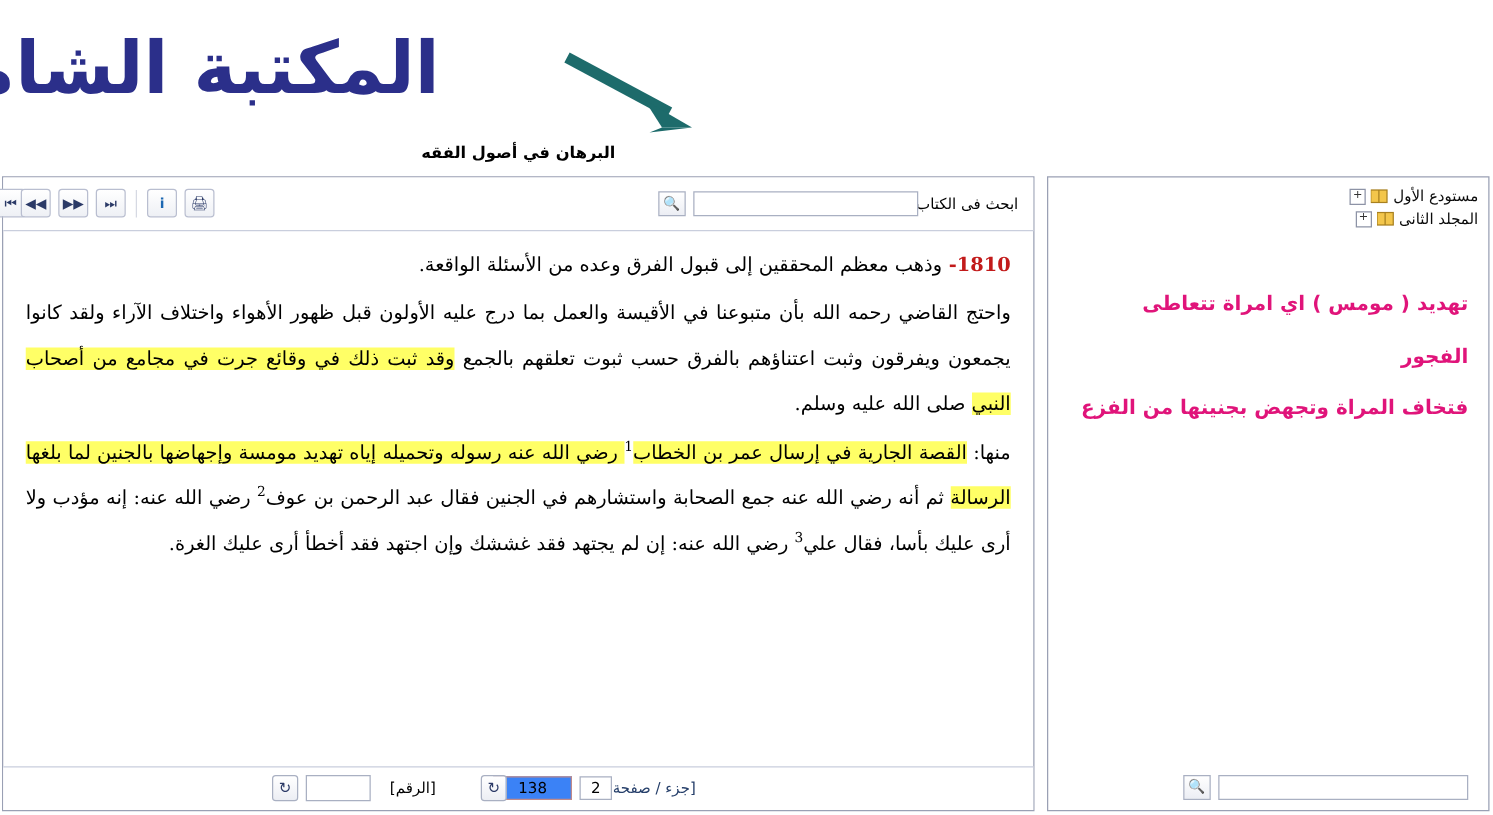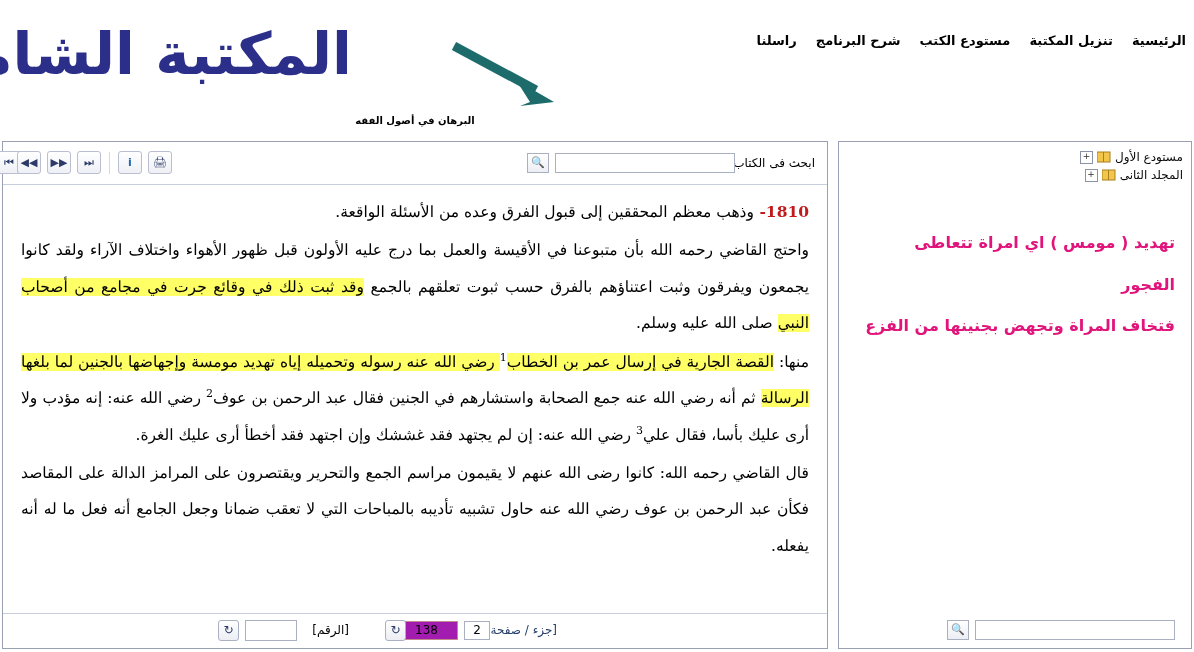--- a/index.html
+++ b/index.html
@@ -65,21 +65,21 @@
     width: 110px;
     height: 70px;
   }
 
   .book-title {
     position: absolute;
     top: 115px;
     left: 0;
     width: 830px;
     text-align: center;
-    font-size: 10px;
+    font-size: 13px;
     font-weight: bold;
     color: #000000;
     font-family: "DejaVu Sans", sans-serif;
     direction: rtl;
   }
 
   
   .content-frame {
     position: absolute;
     top: 141px;
@@ -203,21 +203,21 @@
     line-height: 17px;
     background: #fff;
     box-sizing: border-box;
   }
   .pg-page {
     right: 369px;
     top: 7px;
     width: 63px;
     height: 19px;
     border: 1px solid #c08a8a;
-    background: #a21caf;
+    background: #3b82f6;
     text-align: center;
     line-height: 17px;
     color: #000;
     box-sizing: border-box;
   }
   .pg-go1 {
     right: 421px;
     top: 6px;
     width: 21px;
     height: 21px;
@@ -346,27 +346,20 @@
   }
 </style>
 </head>
 <body>
 
 <div id="app">
 
   <div class="header">
     <div class="logo">المكتبة الشاملة</div>
 
-    <div class="menu">
-      <a href="#">الرئيسية</a>
-      <a href="#">تنزيل المكتبة</a>
-      <a href="#">مستودع الكتب</a>
-      <a href="#">شرح البرنامج</a>
-      <a href="#">راسلنا</a>
-    </div>
 
     <svg class="arrow" viewBox="0 0 110 70">
       <path d="M4 6 L86 50" stroke="#1d6b6b" stroke-width="9" fill="none"></path>
       <path d="M104 62 L66 40 L80 62 Z" fill="#1d6b6b"></path>
       <path d="M104 62 L70 66 L80 62 Z" fill="#1d6b6b"></path>
     </svg>
   </div>
 
   <div class="book-title">البرهان في أصول الفقه</div>
 
@@ -388,23 +381,20 @@
 
     <div class="book-text">
       <p>
         <span class="num">1810- </span><span>وذهب معظم المحققين إلى قبول الفرق وعده من الأسئلة الواقعة.</span>
       </p>
       <p>
         <span>واحتج القاضي رحمه الله بأن متبوعنا في الأقيسة والعمل بما درج عليه الأولون قبل ظهور الأهواء واختلاف الآراء ولقد كانوا يجمعون ويفرقون وثبت اعتناؤهم بالفرق حسب ثبوت تعلقهم بالجمع </span><span class="hl">وقد ثبت ذلك في وقائع جرت في مجامع من أصحاب النبي</span><span> صلى الله عليه وسلم.</span>
       </p>
       <p>
         <span>منها: </span><span class="hl">القصة الجارية في إرسال عمر بن الخطاب</span><span class="sup">1</span><span class="hl"> رضي الله عنه رسوله وتحميله إياه تهديد مومسة وإجهاضها بالجنين لما بلغها</span><span> </span><span class="hl">الرسالة</span><span> ثم أنه رضي الله عنه جمع الصحابة واستشارهم في الجنين فقال عبد الرحمن بن عوف</span><span class="sup">2</span><span> رضي الله عنه: إنه مؤدب ولا أرى عليك بأسا، فقال علي</span><span class="sup">3</span><span> رضي الله عنه: إن لم يجتهد فقد غششك وإن اجتهد فقد أخطأ أرى عليك الغرة.</span>
-      </p>
-      <p>
-        <span>قال القاضي رحمه الله: كانوا رضى الله عنهم لا يقيمون مراسم الجمع والتحرير ويقتصرون على المرامز الدالة على المقاصد فكأن عبد الرحمن بن عوف رضي الله عنه حاول تشبيه تأديبه بالمباحات التي لا تعقب ضمانا وجعل الجامع أنه فعل ما له أنه يفعله.</span>
       </p>
     </div>
 
     <div class="pager">
       <div class="pg pg-label">[جزء / صفحة]</div>
       <div class="pg pg-vol">2</div>
       <div class="pg pg-page">138</div>
       <div class="pg pg-go1">↻</div>
       <div class="pg pg-num-label">[الرقم]</div>
       <input class="pg pg-num-input" type="text" value="" style="">

